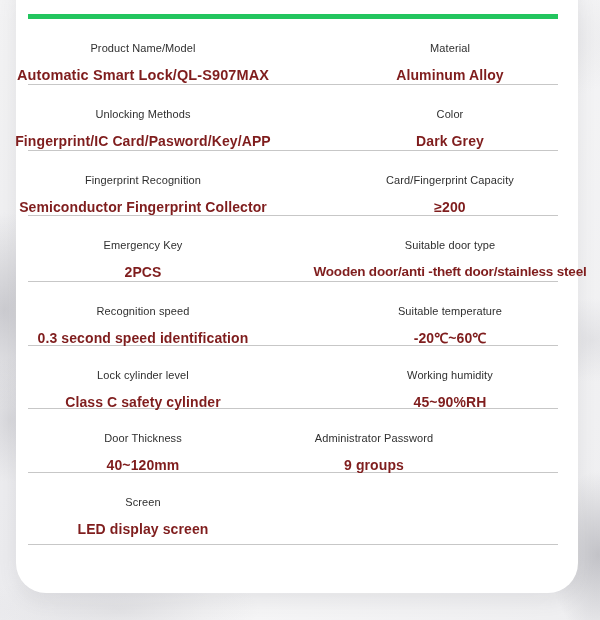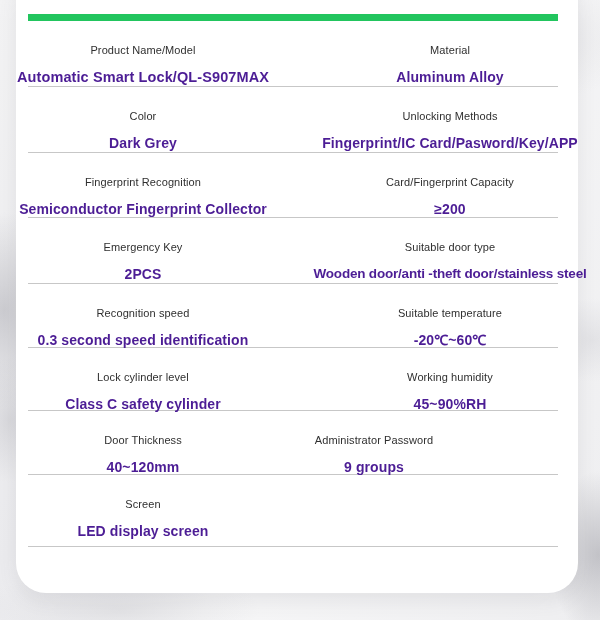--- a/index.html
+++ b/index.html
@@ -21,21 +21,21 @@
     top: -30px;
     width: 562px;
     height: 623px;
     background: #ffffff;
     border-radius: 30px;
     box-shadow: 0 8px 18px rgba(90,90,100,0.10);
     padding-top: 44px;
   }
   .spec-table {
     margin: 0 20px 0 12px;
-    border-top: 7px solid #22c55e;
+    border-top: 5px solid #22c55e;
   }
   .row {
     display: grid;
     grid-template-columns: 230px 216px;
     column-gap: 84px;
     border-bottom: 1px solid #c7c7c7;
   }
   .row:nth-child(1) { height: 66px; }
   .row:nth-child(2) { height: 66px; }
   .row:nth-child(3) { height: 65px; }
@@ -56,21 +56,21 @@
     line-height: 14px;
     color: #2f2f2f;
     white-space: nowrap;
     letter-spacing: 0.1px;
   }
   .value {
     margin-top: 11px;
     font-size: 14px;
     line-height: 18px;
     font-weight: 700;
-    color: #4c1d95;
+    color: #7f1d1d;
     white-space: nowrap;
     letter-spacing: 0.1px;
   }
   
   .row:nth-child(4) .cell-right .value { font-size: 13.5px; letter-spacing: -0.2px; }
   .row:nth-child(1) .cell-left .value { font-size: 14.5px; }
 </style>
 </head>
 <body>
 
@@ -82,27 +82,27 @@
         <div class="label">Product Name/Model</div>
         <div class="value">Automatic Smart Lock/QL-S907MAX</div>
       </div>
       <div class="cell cell-right">
         <div class="label">Material</div>
         <div class="value">Aluminum Alloy</div>
       </div>
     </div>
 
     <div class="row">
+      <div class="cell cell-right">
+        <div class="label">Unlocking Methods</div>
+        <div class="value">Fingerprint/IC Card/Pasword/Key/APP</div>
+      </div>
       <div class="cell cell-left">
         <div class="label">Color</div>
         <div class="value">Dark Grey</div>
-      </div>
-      <div class="cell cell-right">
-        <div class="label">Unlocking Methods</div>
-        <div class="value">Fingerprint/IC Card/Pasword/Key/APP</div>
       </div>
     </div>
 
     <div class="row">
       <div class="cell cell-left">
         <div class="label">Fingerprint Recognition</div>
         <div class="value">Semiconductor Fingerprint Collector</div>
       </div>
       <div class="cell cell-right">
         <div class="label">Card/Fingerprint Capacity</div>

